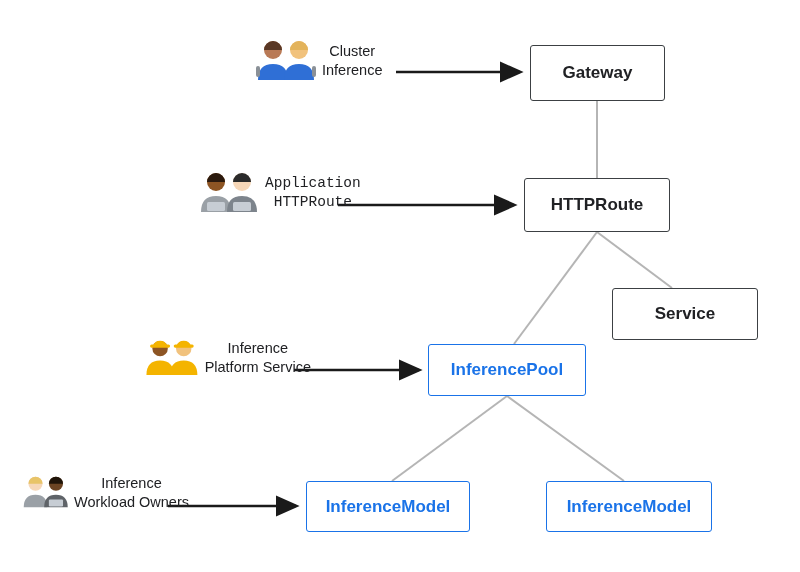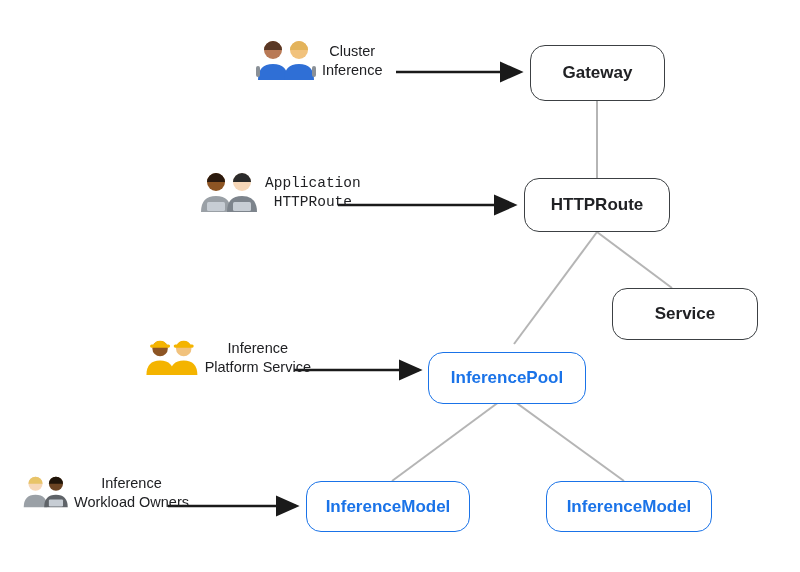--- a/index.html
+++ b/index.html
@@ -17,21 +17,21 @@
   }
   .edges {
     position: absolute;
     left: 0; top: 0;
     width: 800px; height: 572px;
   }
   .node {
     position: absolute;
     background: #ffffff;
     border: 1.6px solid #3c4043;
-    border-radius: 15px;
+    border-radius: 3px;
     display: flex;
     align-items: center;
     justify-content: center;
     font-weight: bold;
     font-size: 17px;
     color: #202124;
     box-sizing: border-box;
   }
   .node.blue {
     border-color: #1a73e8;
@@ -85,21 +85,21 @@
   </div>
 
   <div class="node" style="left:524px; top:178px; width:146px; height:54px;">
     <span>HTTPRoute</span>
   </div>
 
   <div class="node" style="left:612px; top:288px; width:146px; height:52px;">
     <span>Service</span>
   </div>
 
-  <div class="node blue" style="left:428px; top:344px; width:158px; height:52px;margin-top:8px;">
+  <div class="node blue" style="left:428px; top:344px; width:158px; height:52px;">
     <span>InferencePool</span>
   </div>
 
   <div class="node blue" style="left:306px; top:481px; width:164px; height:51px;">
     <span>InferenceModel</span>
   </div>
 
   <div class="node blue" style="left:546px; top:481px; width:166px; height:51px;">
     <span>InferenceModel</span>
   </div>

